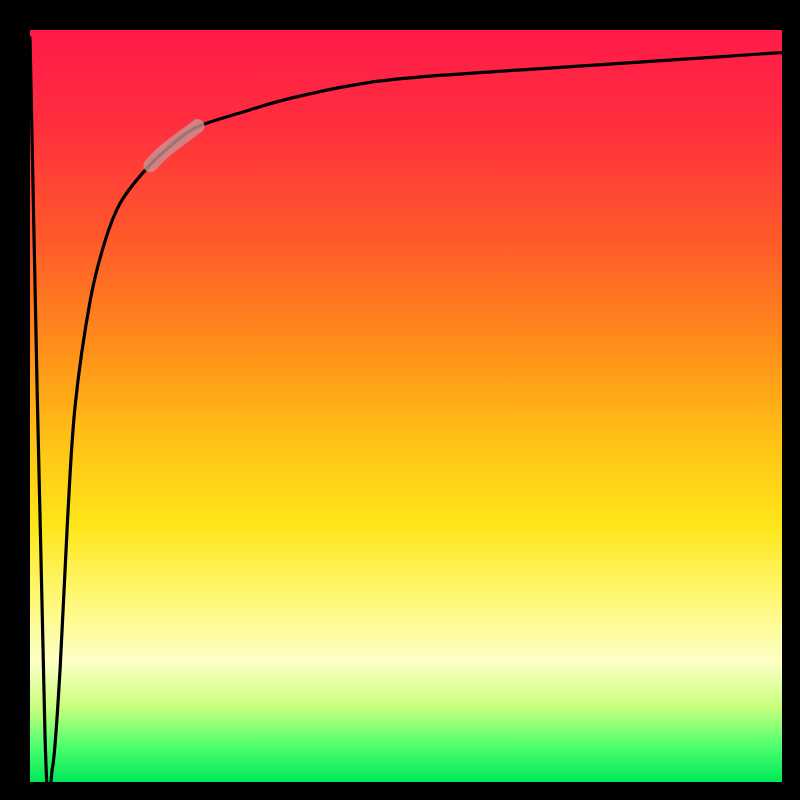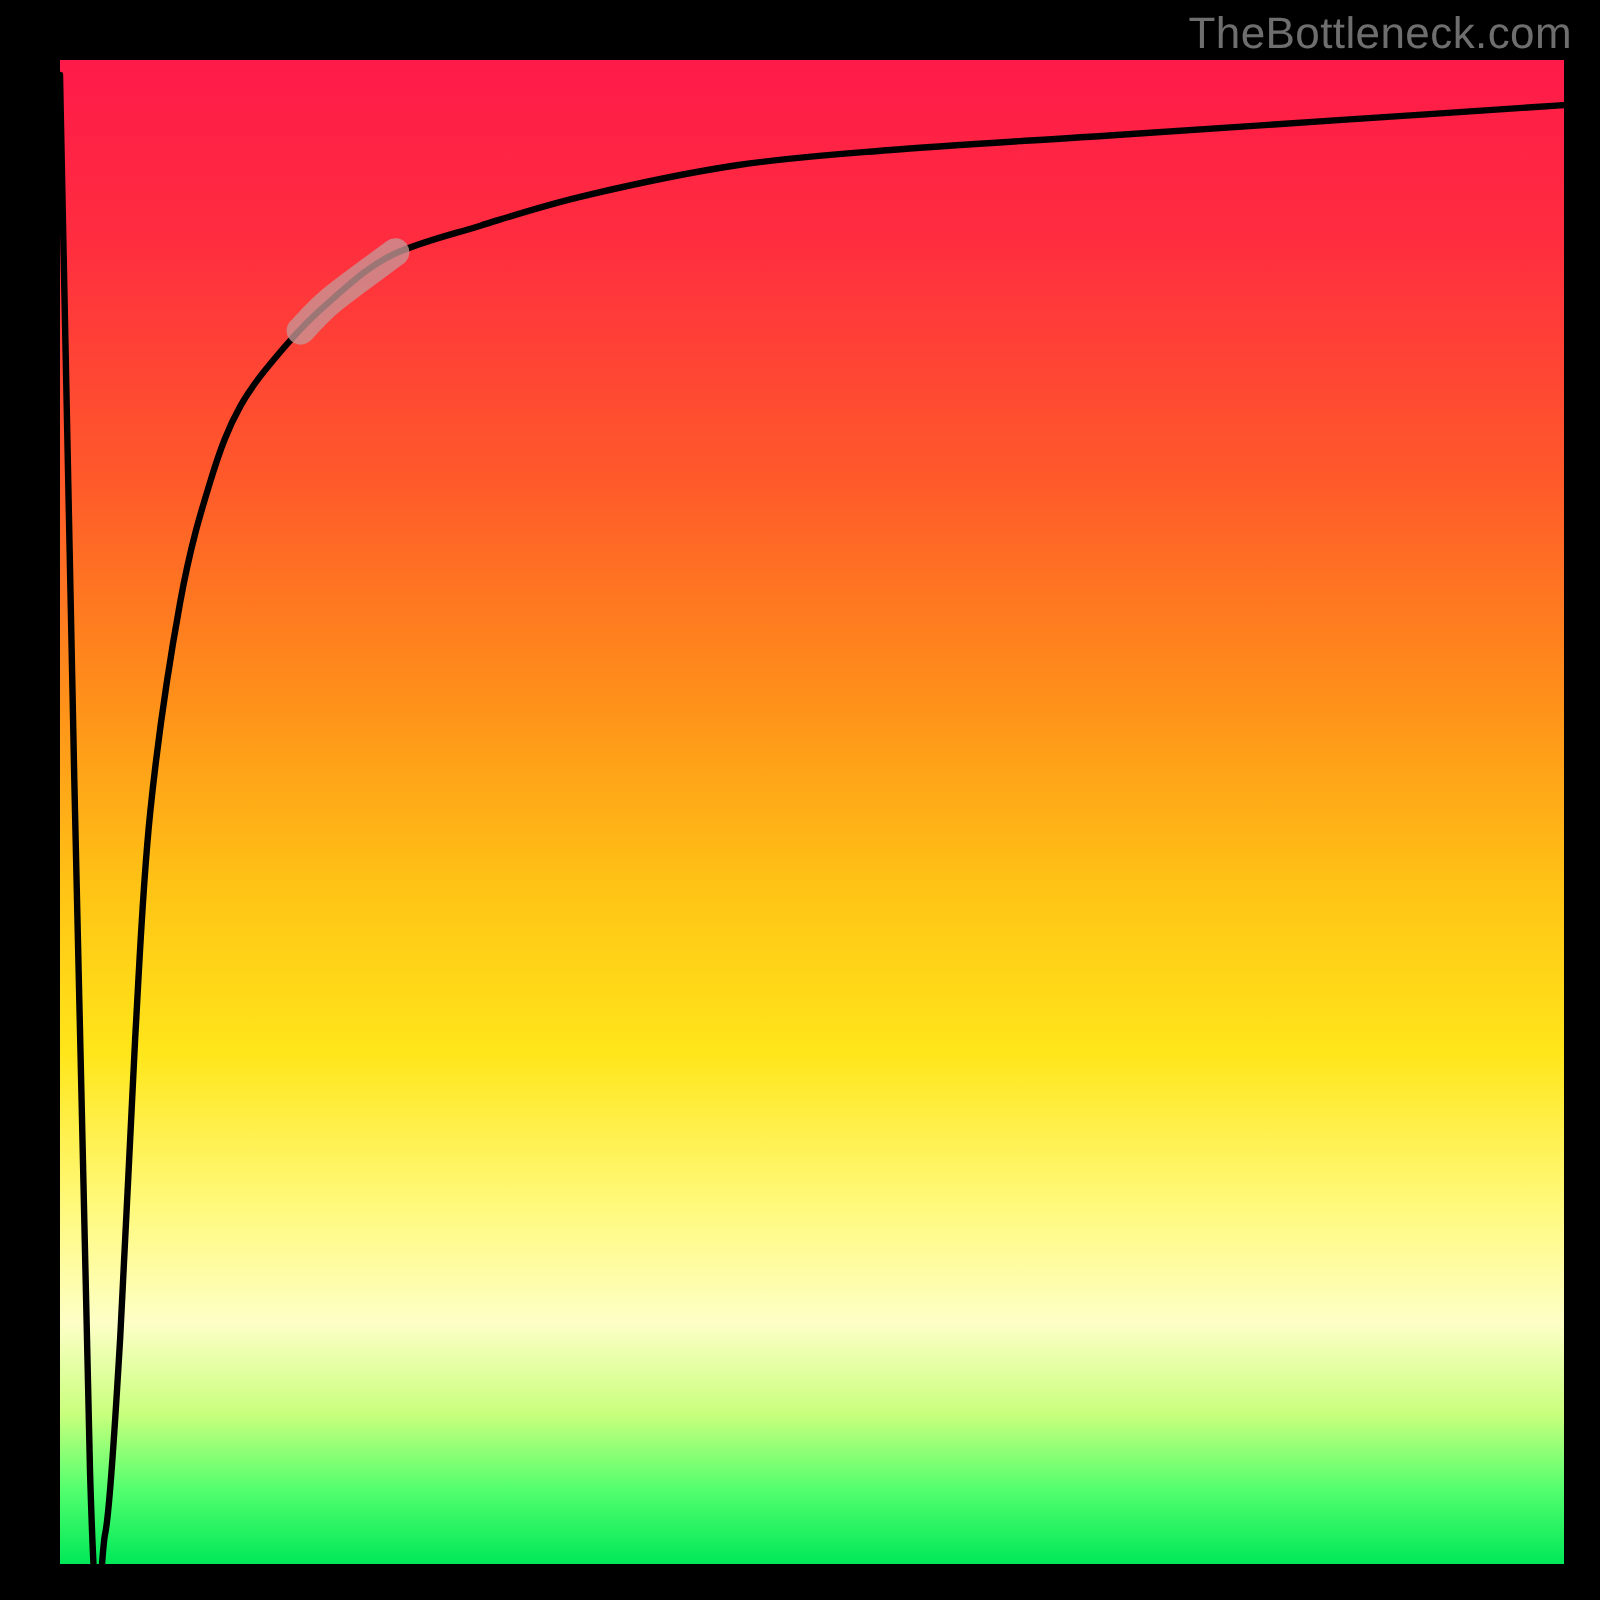--- a/index.html
+++ b/index.html
@@ -66,15 +66,14 @@
   <div class="plot-area">
 
     <svg class="curve" viewBox="0 0 752 752" preserveAspectRatio="none">
 
       <path fill="none" stroke="#000000" stroke-width="3.2" stroke-linejoin="round" stroke-linecap="round" d="M 0,7.519999999999982 C 2.506666666666667,124.07999999999998 11.280000000000001,585.3066666666666 15.040000000000001,706.88 C 18.8,828.4533333333334 20.05333333333333,748.24 22.56,736.96 C 25.066666666666666,725.6800000000001 27.573333333333334,680.5600000000001 30.080000000000002,639.2 C 32.586666666666666,597.84 35.093333333333334,532.6666666666667 37.6,488.8 C 40.10666666666667,444.93333333333334 41.36,412.3466666666667 45.12,376 C 48.879999999999995,339.6533333333333 55.14666666666667,298.2933333333333 60.160000000000004,270.71999999999997 C 65.17333333333333,243.14666666666665 70.18666666666667,226.85333333333338 75.2,210.56000000000006 C 80.21333333333334,194.26666666666674 83.97333333333333,184.24000000000004 90.24,172.96000000000004 C 96.50666666666666,161.68000000000004 105.28,151.65333333333334 112.8,142.88 C 120.32,134.10666666666665 126.58666666666664,127.84000000000005 135.35999999999999,120.32000000000005 C 144.13333333333333,112.80000000000005 152.90666666666667,104.02666666666666 165.44,97.75999999999999 C 177.97333333333333,91.49333333333333 194.2666666666667,87.73333333333336 210.56000000000003,82.72000000000003 C 226.85333333333335,77.70666666666669 241.89333333333332,72.69333333333329 263.2,67.67999999999995 C 284.50666666666666,62.66666666666661 313.33333333333337,56.39999999999998 338.40000000000003,52.639999999999986 C 363.4666666666667,48.879999999999995 382.2666666666667,47.626666666666665 413.6,45.120000000000005 C 444.93333333333334,42.613333333333344 488.8,40.10666666666668 526.4,37.60000000000002 C 564,35.09333333333336 601.5999999999999,32.5866666666667 639.1999999999999,30.08000000000004 C 676.8,27.57333333333338 733.2,23.81333333333339 752,22.56000000000006"></path>
       <path fill="none" stroke="rgba(200,150,150,0.78)" stroke-width="14" stroke-linecap="round" d="M 120.32000000000001,135.36 C 122.82666666666667,132.85333333333335 127.83999999999999,126.58666666666672 135.35999999999999,120.32000000000005 C 142.88,114.05333333333338 160.42666666666668,101.52 165.44,97.75999999999999 C 170.45333333333332,93.99999999999999 165.44,97.75999999999999 165.44,97.75999999999999"></path>
     </svg>
 
   </div>
 
-  <div class="watermark">TheBottleneck.com</div>
 
 </div>
 
 </body></html>

